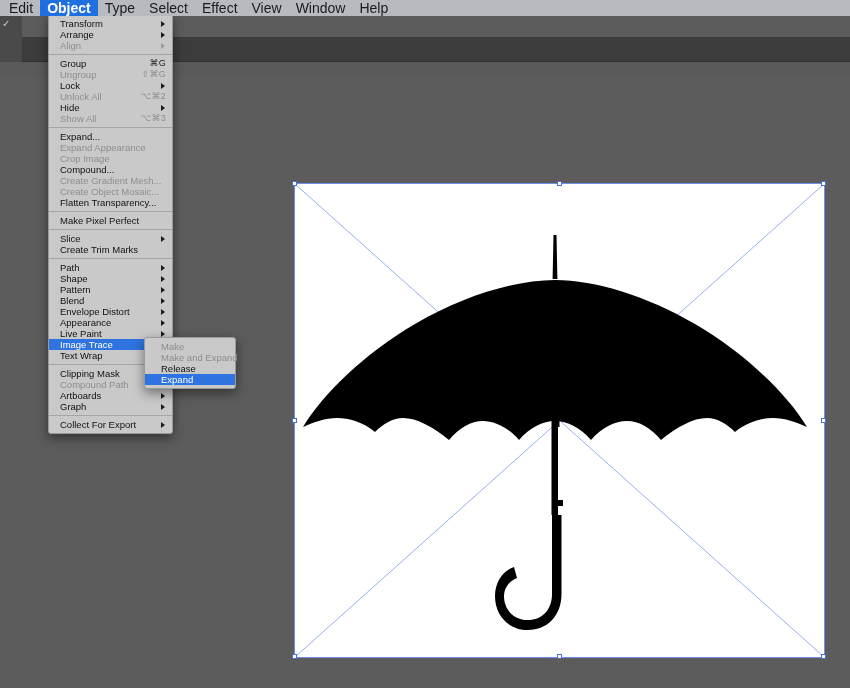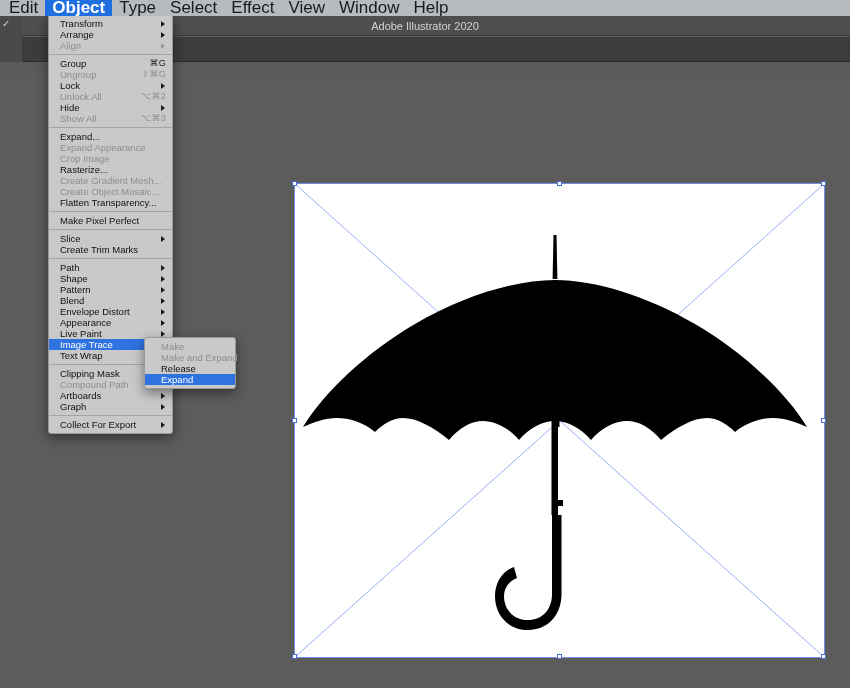--- a/index.html
+++ b/index.html
@@ -25,21 +25,21 @@
     top: 0; left: 0;
     width: 850px;
     height: 16px;
     background: #b7bbbf;
     display: flex;
     align-items: center;
     padding-left: 2px;
     z-index: 40;
   }
   .menubar-item {
-    font-size: 17px;
+    font-size: 14px;
     color: #1a1a1a;
     padding: 1px 7px 2px 7px;
     height: 16px;
     line-height: 14px;
     white-space: nowrap;
   }
   .menubar-item.active {
     background: #1f6fe0;
     color: #ffffff;
     font-weight: bold;
@@ -277,23 +277,20 @@
     <div class="sel-handle" style="left:292px;  top:105px;"></div>
     <div class="sel-handle" style="left:556.5px;top:105px;"></div>
     <div class="sel-handle" style="left:821px;  top:105px;"></div>
     <div class="sel-handle" style="left:292px;  top:341.5px;"></div>
     <div class="sel-handle" style="left:821px;  top:341.5px;"></div>
     <div class="sel-handle" style="left:292px;  top:578px;"></div>
     <div class="sel-handle" style="left:556.5px;top:578px;"></div>
     <div class="sel-handle" style="left:821px;  top:578px;"></div>
   </div>
 
-  <div class="titlebar">
-    <div class="title-text">Adobe Illustrator 2020</div>
-  </div>
   <div class="control-strip"></div>
   <div class="doc-tab-strip"></div>
 
   <div class="tool-col">
     <div class="tool-check">✓</div>
   </div>
   <div class="zoom-readout">6.67%</div>
 
   <div class="menubar" id="menubar">
       <div class="menubar-item">Edit</div>
@@ -348,21 +345,21 @@
       <div class="mi">
         <span class="label">Expand...</span>
       </div>
       <div class="mi disabled">
         <span class="label">Expand Appearance</span>
       </div>
       <div class="mi disabled">
         <span class="label">Crop Image</span>
       </div>
       <div class="mi">
-        <span class="label">Rasterize...</span>
+        <span class="label">Compound...</span>
       </div>
       <div class="mi disabled">
         <span class="label">Create Gradient Mesh...</span>
       </div>
       <div class="mi disabled">
         <span class="label">Create Object Mosaic...</span>
       </div>
       <div class="mi">
         <span class="label">Flatten Transparency...</span>
       </div>

